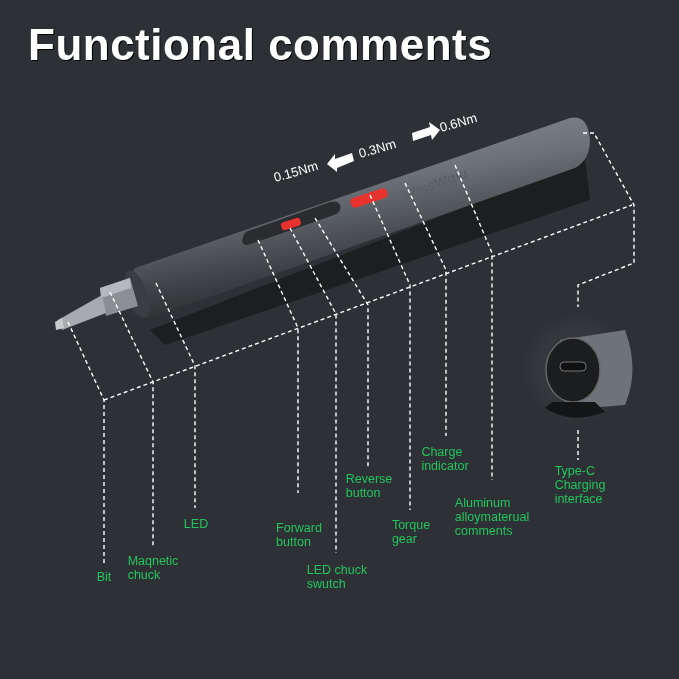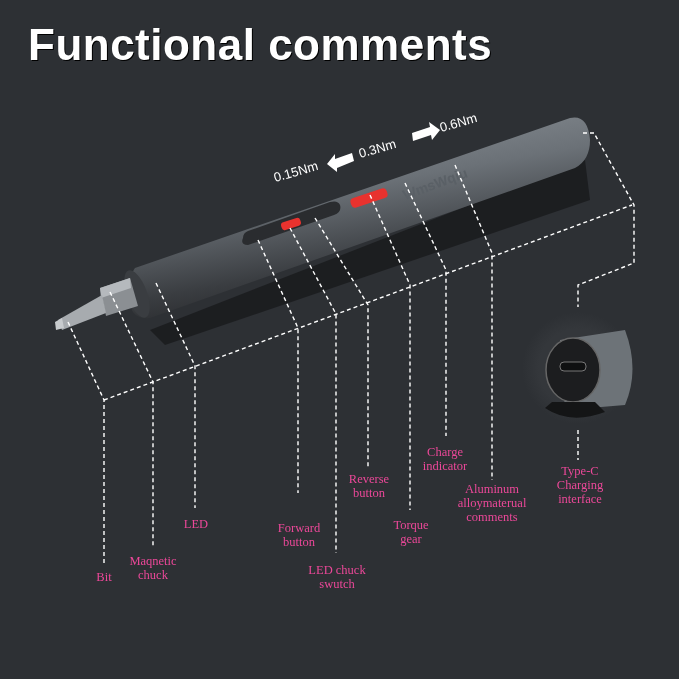--- a/index.html
+++ b/index.html
@@ -13,22 +13,22 @@
     position:absolute; left:28px; top:20px;
     font-size:44px; font-weight:bold; color:#ffffff;
     letter-spacing:0.5px;
     text-shadow:1px 1px 0 #000;
   }
   .torque {
     position:absolute; color:#fff; font-size:13px;
     transform-origin:left bottom;
   }
   .label {
-    position:absolute; color:#ec4899; font-size:12.5px; line-height:14px;
-    text-align:center; white-space:nowrap; transform:translateX(-50%);font-family:Liberation Serif, serif;
+    position:absolute; color:#22c55e; font-size:12.5px; line-height:14px;
+    white-space:nowrap; transform:translateX(-50%);
   }
   svg.scene { position:absolute; left:0; top:0; }
 </style>
 </head>
 <body>
 
 <div class="title">Functional comments</div>
 
 <svg class="scene" width="679" height="679" viewBox="0 0 679 679">
   <defs>
@@ -143,21 +143,21 @@
   <div>button</div>
 </div>
 <div class="label" style="left:411px; top:518px;">
   <div>Torque</div>
   <div>gear</div>
 </div>
 <div class="label" style="left:445px; top:445px;">
   <div>Charge</div>
   <div>indicator</div>
 </div>
-<div class="label" style="left:492px; top:482px;">
+<div class="label" style="left:492px; top:496px;">
   <div>Aluminum</div>
   <div>alloymaterual</div>
   <div>comments</div>
 </div>
 <div class="label" style="left:580px; top:464px;">
   <div>Type-C</div>
   <div>Charging</div>
   <div>interface</div>
 </div>
 

